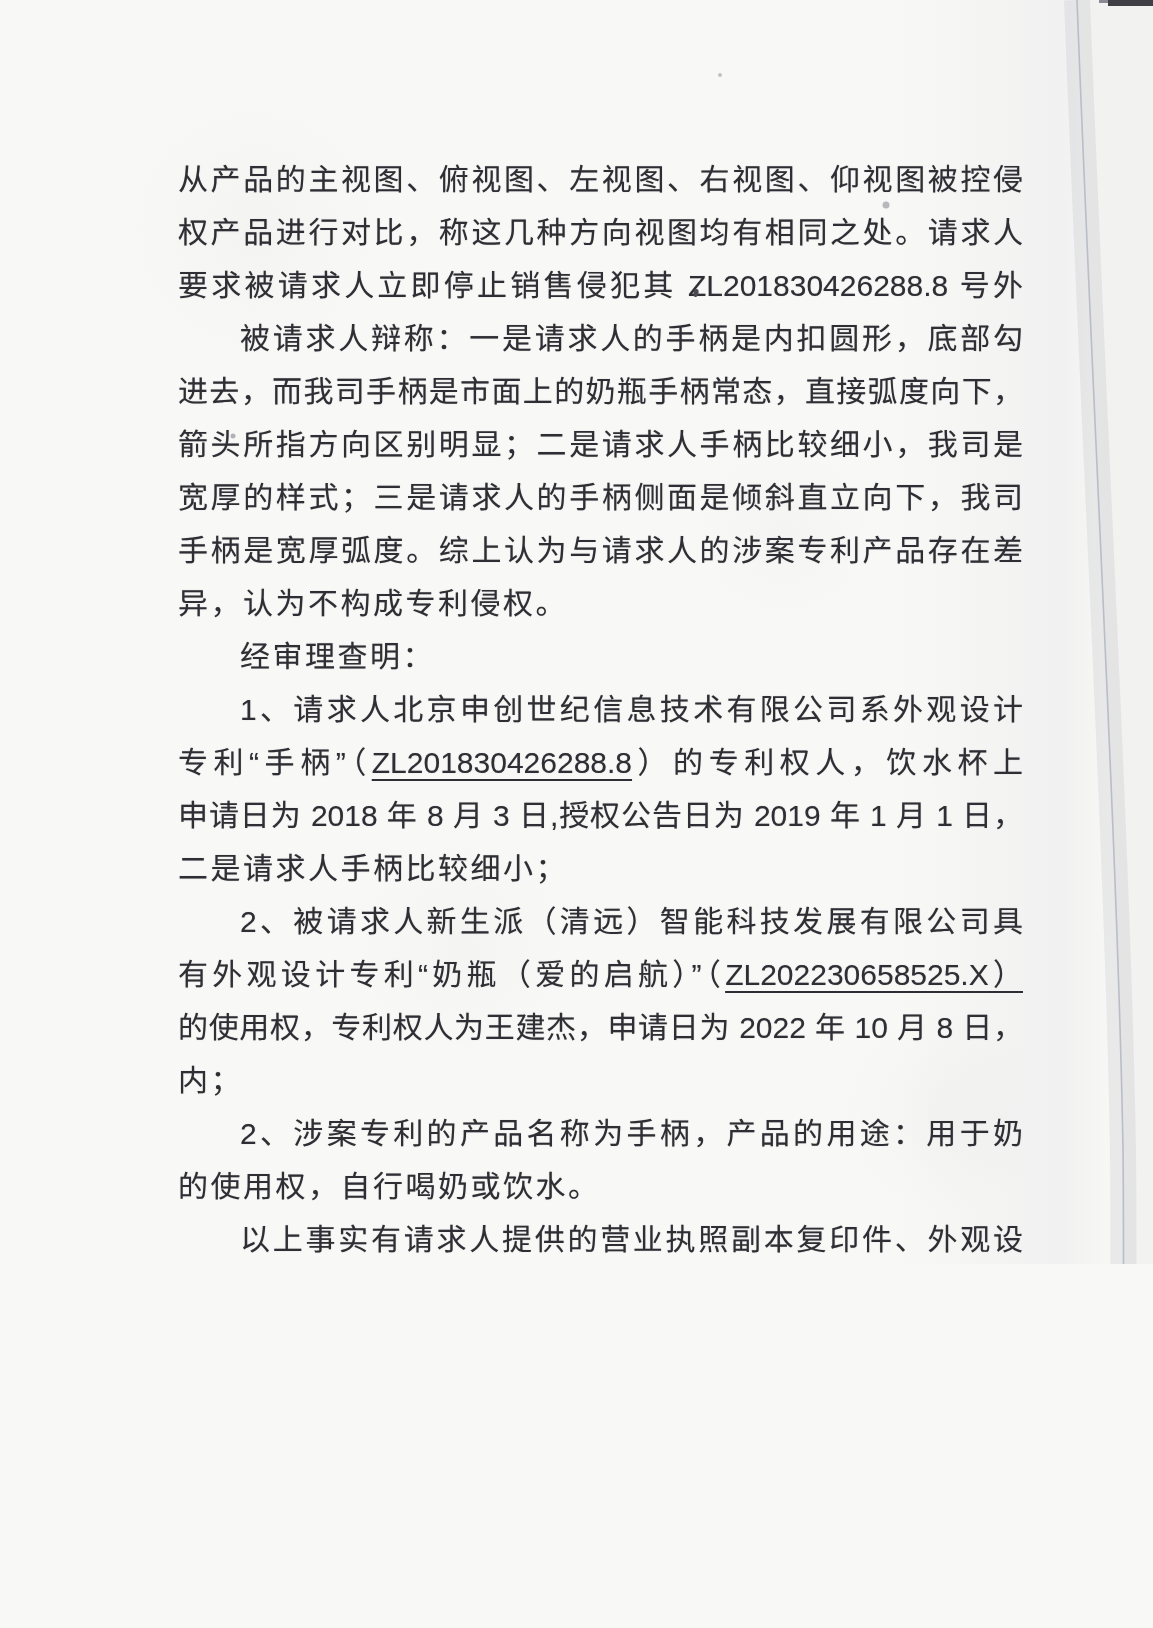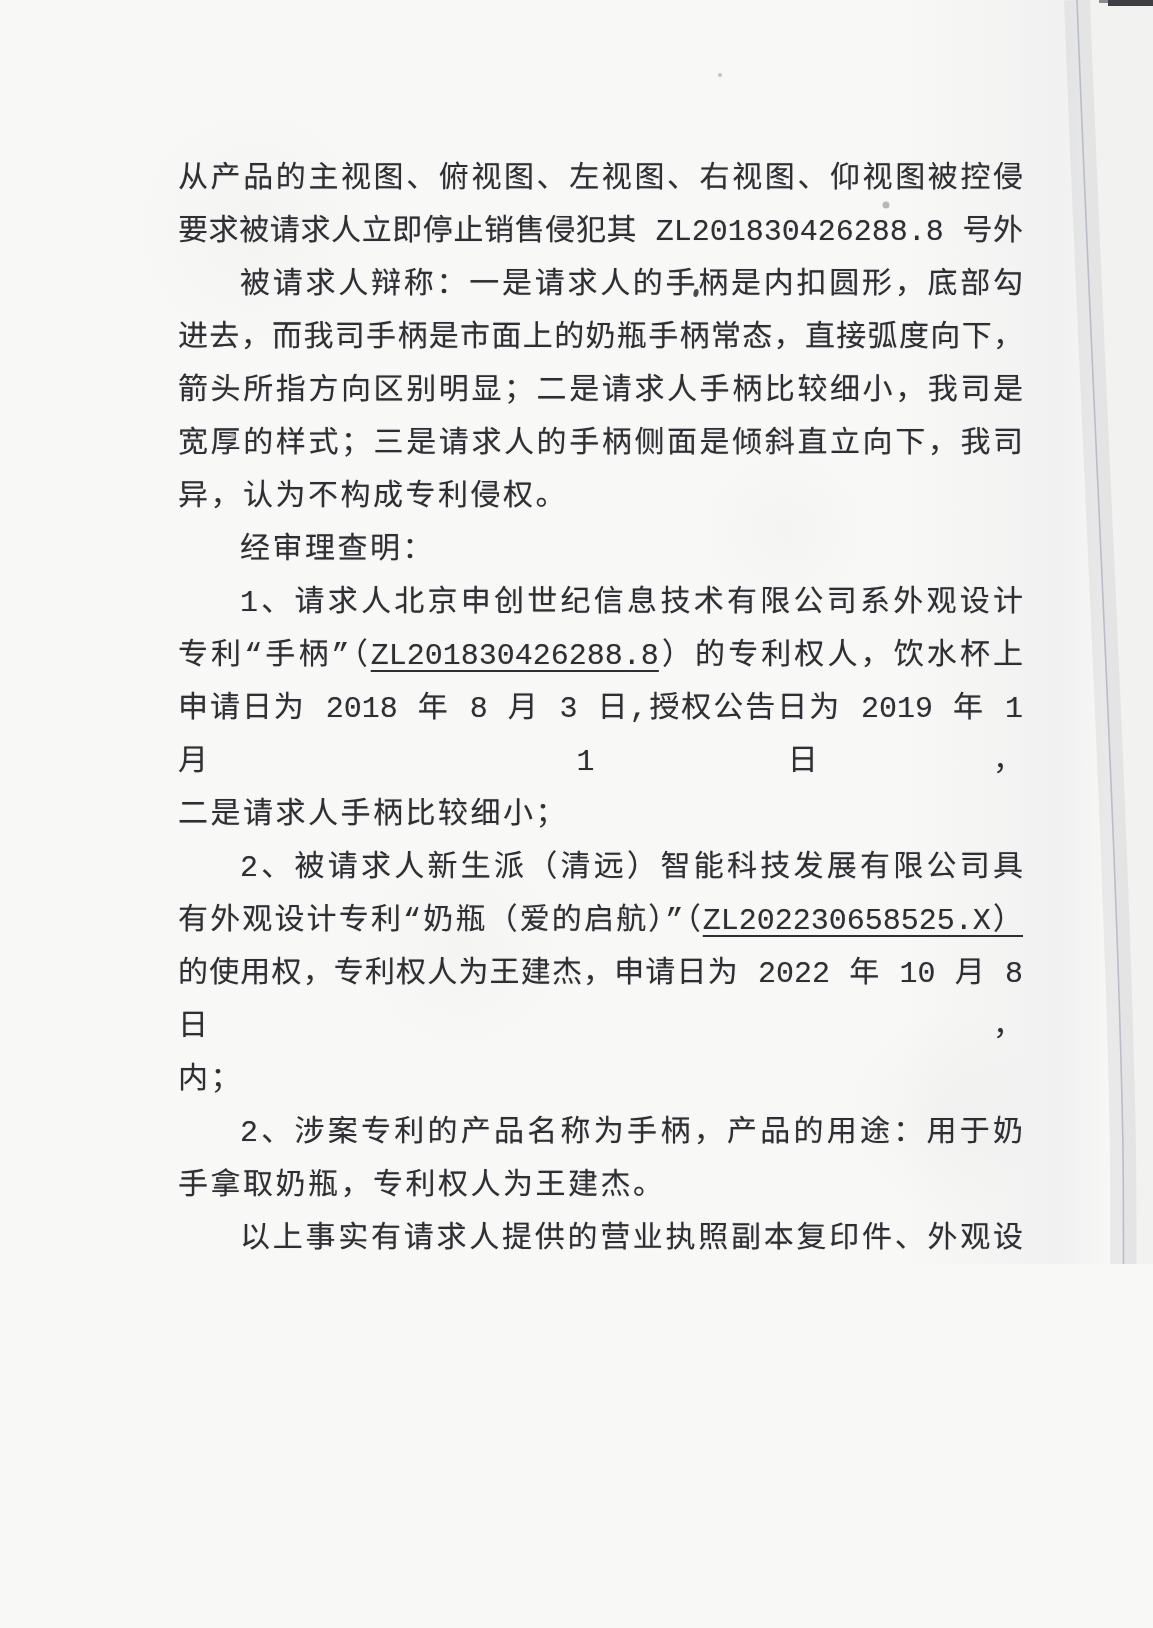--- a/index.html
+++ b/index.html
@@ -13,21 +13,21 @@
     width: 1153px;
     height: 1264px;
     background:
       linear-gradient(90deg,
         rgba(244,244,242,0.0) 0%,
         rgba(244,244,242,0.0) 78%,
         rgba(222,223,228,0.28) 92%,
         rgba(222,223,228,0.05) 96%),
       var(--paper, #f8f8f6);
     overflow: hidden;
-    font-family: Liberation Mono, monospace;
+    font-family: Liberation Sans, sans-serif;
   }
   
   .page::before {
     content: "";
     position: absolute;
     inset: 0;
     background:
       radial-gradient(circle at 22% 18%, rgba(120,120,130,0.035), transparent 9%),
       radial-gradient(circle at 68% 42%, rgba(120,120,130,0.03), transparent 8%),
       radial-gradient(circle at 40% 75%, rgba(120,120,130,0.03), transparent 9%),
@@ -65,37 +65,39 @@
     pointer-events: none;
   }
 </style>
 </head>
 <body>
 
 <div class="page">
 
   <div class="doc-body">
       <div class="line just"><span>从产品的主视图、俯视图、左视图、右视图、仰视图被控侵</span></div>
+      <div class="line just"><span>权产品进行对比，称这几种方向视图均有相同之处。请求人</span></div>
       <div class="line just"><span>要求被请求人立即停止销售侵犯其 ZL201830426288.8 号外</span></div>
       <div class="line indent just"><span>被请求人辩称：一是请求人的手柄是内扣圆形，底部勾</span></div>
       <div class="line just"><span>进去，而我司手柄是市面上的奶瓶手柄常态，直接弧度向下，</span></div>
       <div class="line just"><span>箭头所指方向区别明显；二是请求人手柄比较细小，我司是</span></div>
       <div class="line just"><span>宽厚的样式；三是请求人的手柄侧面是倾斜直立向下，我司</span></div>
+      <div class="line just"><span>手柄是宽厚弧度。综上认为与请求人的涉案专利产品存在差</span></div>
       <div class="line"><span>异，认为不构成专利侵权。</span></div>
       <div class="line indent"><span>经审理查明：</span></div>
       <div class="line indent just"><span>1、请求人北京申创世纪信息技术有限公司系外观设计</span></div>
       <div class="line just"><span>专利“手柄”（</span><span class="u">ZL201830426288.8</span><span>）的专利权人，饮水杯上</span></div>
       <div class="line just"><span>申请日为 2018 年 8 月 3 日,授权公告日为 2019 年 1 月 1 日，</span></div>
       <div class="line"><span>二是请求人手柄比较细小；</span></div>
       <div class="line indent just"><span>2、被请求人新生派（清远）智能科技发展有限公司具</span></div>
       <div class="line just"><span>有外观设计专利“奶瓶（爱的启航）”（</span><span class="u">ZL202230658525.X）</span></div>
       <div class="line just"><span>的使用权，专利权人为王建杰，申请日为 2022 年 10 月 8 日，</span></div>
       <div class="line"><span>内；</span></div>
       <div class="line indent just"><span>2、涉案专利的产品名称为手柄，产品的用途：用于奶</span></div>
-      <div class="line"><span>手拿取奶瓶，专利权人为王建杰。</span></div>
+      <div class="line"><span>的使用权，自行喝奶或饮水。</span></div>
       <div class="line indent just"><span>以上事实有请求人提供的营业执照副本复印件、外观设</span></div>
     </div>
 
   <svg class="artifact-layer" width="1153" height="1628" viewBox="0 0 1153 1628" xmlns="http://www.w3.org/2000/svg">
 
     <path d="M1077,0 L1153,0 L1153,1628 L1120,1628 C1121,1520 1125,1350 1123,1150 C1118,860 1093,420 1077,0 Z" style="fill: var(--paper-outside, #f2f2f0);"></path>
 
     <path d="M1077,0 C1093,420 1118,860 1123,1150 C1125,1350 1121,1520 1120,1628" fill="none" stroke="rgba(150,152,165,0.14)" stroke-width="26"></path>
 
     <path d="M1077,0 C1093,420 1118,860 1123,1150 C1125,1350 1121,1520 1120,1628" fill="none" style="stroke: var(--edge-line, #b9bdc8);" stroke-width="1.6"></path>

